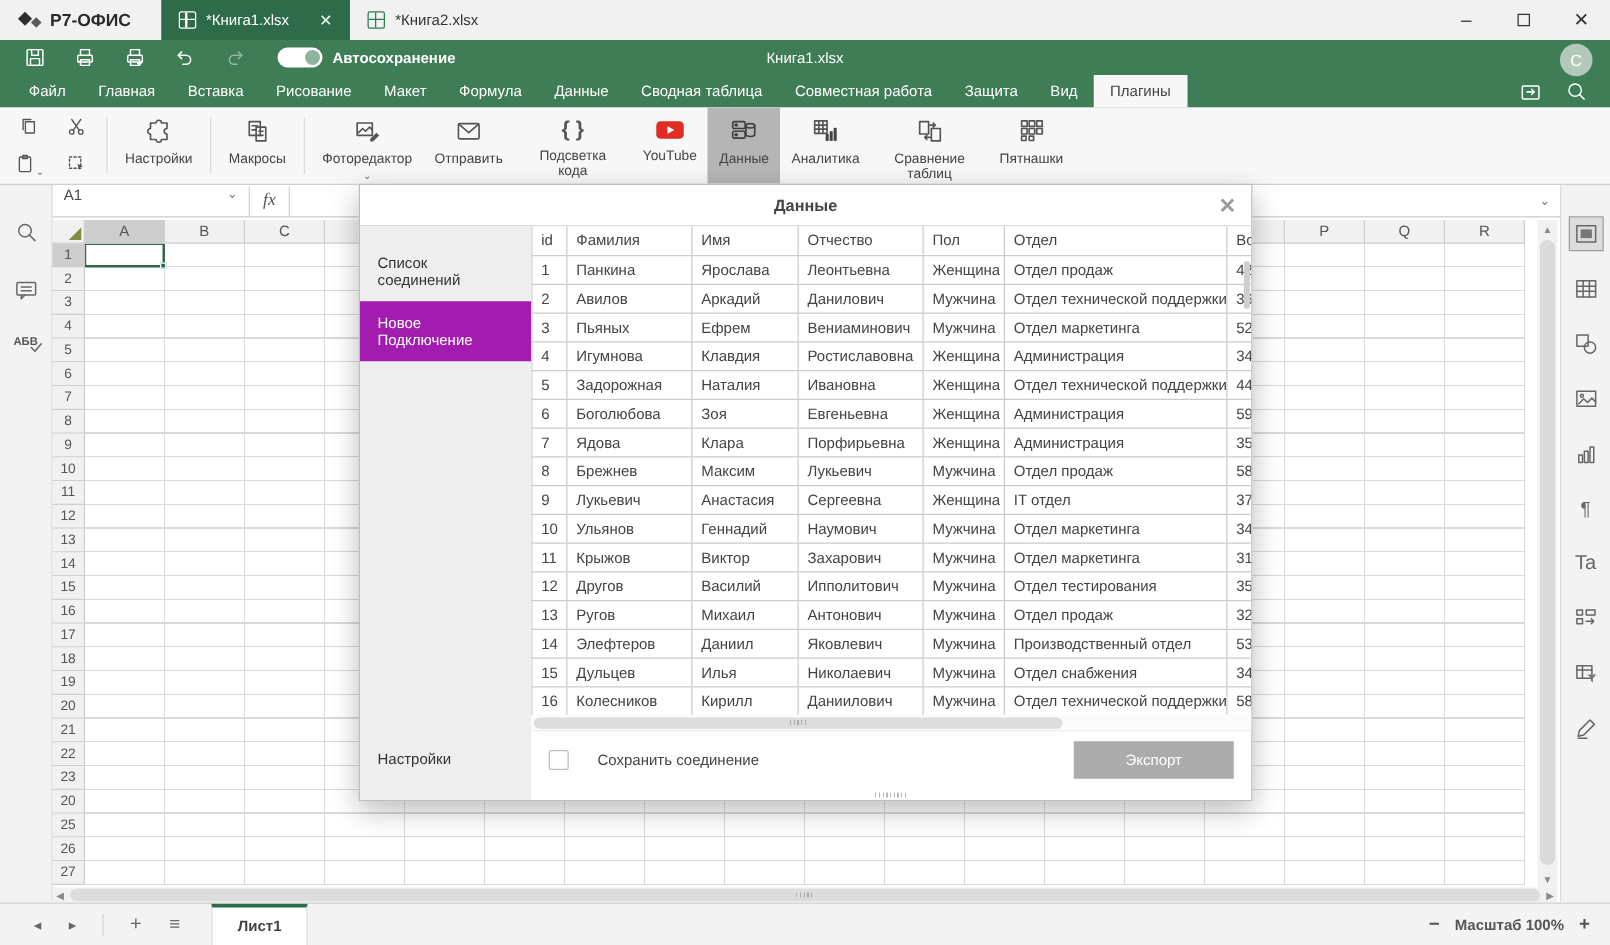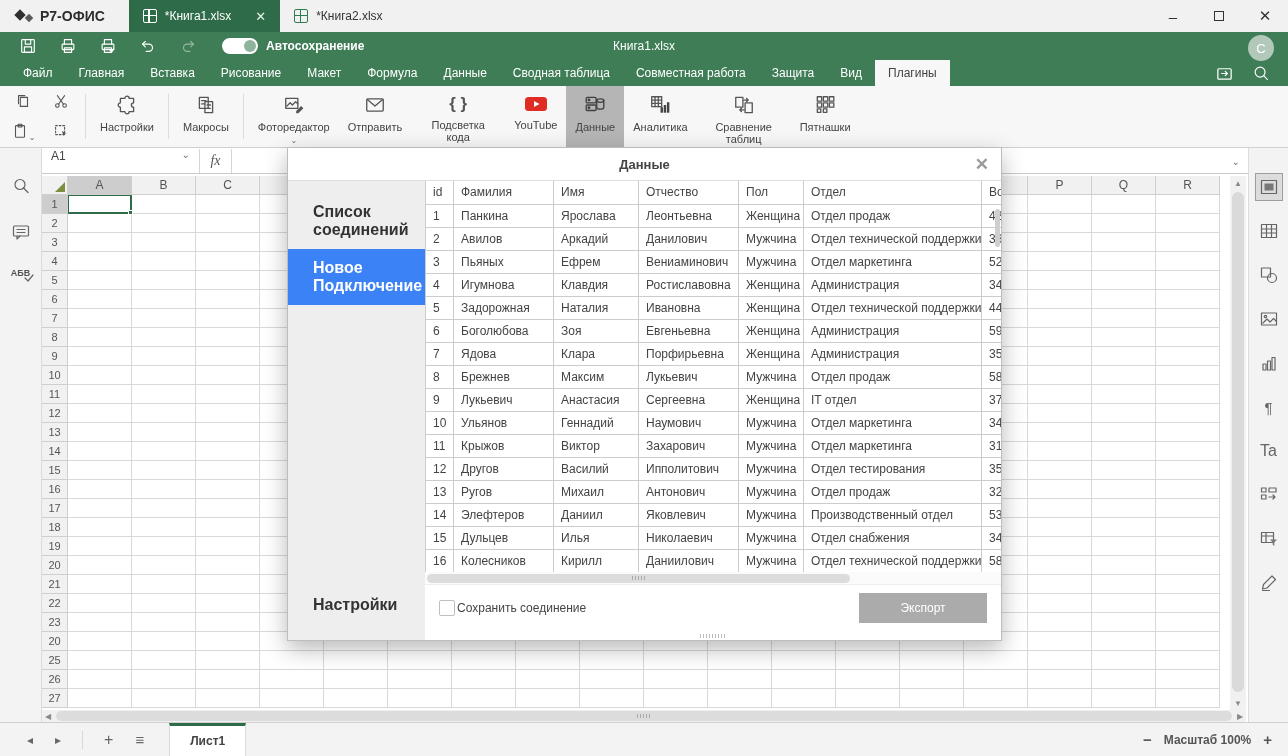--- a/index.html
+++ b/index.html
@@ -99,33 +99,33 @@
   .sheet-tab { align-self:stretch; display:flex; align-items:center; padding:0 20px; margin-left:14px; background:#fff; border-top:3px solid #2e6b48; border-left:1px solid #dcdcdc; border-right:1px solid #dcdcdc; font-weight:bold; color:#444; }
   .zoomctl { margin-left:auto; display:flex; align-items:center; gap:12px; font-weight:bold; color:#555; }
   .zoomctl .zbtn { font-size:15px; }
 
   
   .dialog { position:absolute; left:287px; top:147px; width:715px; height:494px; background:#fff; border:1px solid #bdbdbd; box-shadow:0 8px 22px rgba(0,0,0,.28); display:flex; flex-direction:column; z-index:10; }
   .dlg-title { height:33px; flex:0 0 33px; border-bottom:1px solid #dedede; display:flex; align-items:center; justify-content:center; font-weight:600; font-size:13px; color:#444; position:relative; }
   .dlg-close { position:absolute; right:12px; top:0; height:100%; display:flex; align-items:center; font-size:17px; color:#9b9b9b; }
   .dlg-body { flex:1; display:flex; min-height:0; }
   .dlg-side { width:137px; flex:0 0 137px; background:#eeeeee; display:flex; flex-direction:column; padding-top:12px; }
-  .side-item { padding:10px 25px; font-weight:700; color:#333; font-size:16px; }
-  .side-item.selected { background:#3b82f6; color:#fff; }
+  .side-item { padding:10px 14px; font-weight:400; color:#333; font-size:12px; }
+  .side-item.selected { background:#a21caf; color:#fff; }
   .side-item.bottom { margin-top:auto; margin-bottom:16px; }
   .dlg-main { flex:1; display:flex; flex-direction:column; min-width:0; position:relative; }
   .dlg-tablewrap { height:391px; flex:0 0 391px; overflow:hidden; position:relative; }
   table.dtable { border-collapse:collapse; table-layout:fixed; width:578px; }
   .dtable th, .dtable td { border:1px solid #ccc; height:23px; padding:0 7px; font-size:12px; font-weight:normal; text-align:left; color:#444; white-space:nowrap; overflow:hidden; }
   .dtable th { border-top:none;margin-left:44px; }
   .dtable .c-id { text-align:left; }
   .dlg-vthumb { position:absolute; right:1px; top:28px; width:5px; height:38px; background:#cfcfcf; border-radius:3px; }
   .dlg-hscroll { height:12px; flex:0 0 12px; background:#fbfbfb; display:flex; align-items:center; padding:1px 2px; }
   .dlg-hscroll .thumb { width:74%; height:9px; background:#dcdcdc; border-radius:5px; position:relative; }
-  .dlg-footer { flex:1; display:flex; align-items:center; padding:0 14px; gap:2px; border-top:1px solid #eee; }
+  .dlg-footer { flex:1; display:flex; align-items:center; padding:0 14px; gap:23px; border-top:1px solid #eee; }
   .checkbox { width:16px; height:16px; border:1px solid #bfbfbf; background:#fff; border-radius:2px; }
   .export-btn { margin-left:auto; width:128px; height:30px; background:#ababab; color:#fff; display:flex; align-items:center; justify-content:center; font-size:12px; }
   .dlg-grip { height:9px; flex:0 0 9px; position:relative; }
   .dlg-grip i { position:absolute; left:50%; top:3px; width:26px; height:4px; transform:translateX(-50%); background:repeating-linear-gradient(90deg,#bbb 0 1px,transparent 1px 3px); }
 
   svg.ic { stroke:#555; fill:none; stroke-width:1.2; stroke-linecap:round; stroke-linejoin:round; }
   svg.icw { stroke:#fff; fill:none; stroke-width:1.3; stroke-linecap:round; stroke-linejoin:round; }
   svg.icg { stroke:#666; fill:none; stroke-width:1.2; stroke-linecap:round; stroke-linejoin:round; }
 </style>
 </head>

